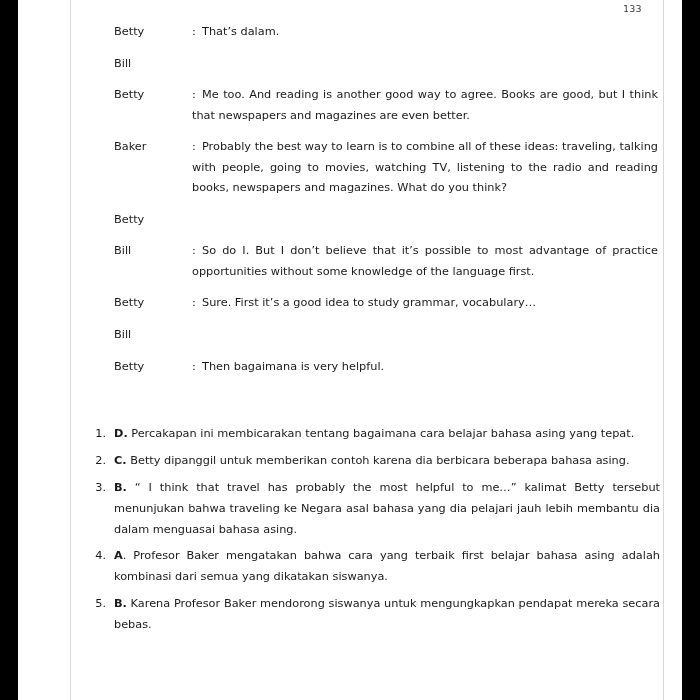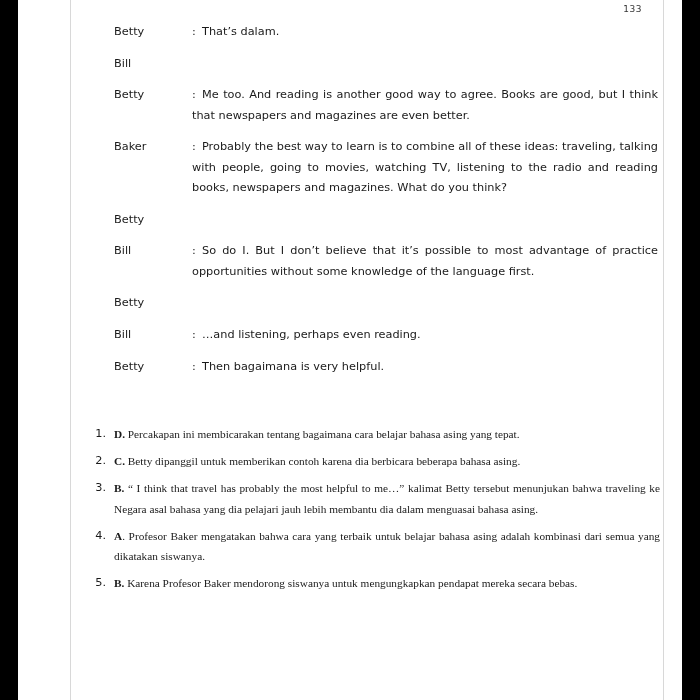--- a/index.html
+++ b/index.html
@@ -96,21 +96,20 @@
     width: 26px;
     flex: 0 0 26px;
     text-align: right;
     padding-right: 8px;
     box-sizing: border-box;
   }
   .ans-body {
     flex: 1 1 auto;
     text-align: justify;
     text-justify: inter-word;
-    font-family: Liberation Serif, serif;
   }
   .ans-body b {
     font-weight: bold;
   }
   .shadow-left {
     position: absolute;
     left: 0;
     top: 0;
     width: 18px;
     height: 700px;
@@ -156,24 +155,24 @@
       </div>
       <div class="turn">
         <div class="speaker">Betty</div>
       </div>
       <div class="turn">
         <div class="speaker">Bill</div>
         <div class="colon-text"><span class="colon">:</span><span>So do I. But I don’t believe that it’s possible to most advantage of practice opportunities without some knowledge of the language first.</span></div>
       </div>
       <div class="turn">
         <div class="speaker">Betty</div>
+        <div class="colon-text"><span class="colon">:</span><span>Sure. First it’s a good idea to study grammar, vocabulary…</span></div>
       </div>
       <div class="turn">
         <div class="speaker">Bill</div>
-        <div class="colon-text"><span class="colon">:</span><span>…and listening, perhaps even reading.</span></div>
       </div>
       <div class="turn">
         <div class="speaker">Betty</div>
         <div class="colon-text"><span class="colon">:</span><span>Then bagaimana is very helpful.</span></div>
       </div>
     </div>
 
     <div class="answers">
       <div class="ans">
         <div class="ans-num">1.</div>
@@ -182,21 +181,21 @@
       <div class="ans">
         <div class="ans-num">2.</div>
         <div class="ans-body"><b>C.</b><span> Betty dipanggil untuk memberikan contoh karena dia berbicara beberapa bahasa asing.</span></div>
       </div>
       <div class="ans">
         <div class="ans-num">3.</div>
         <div class="ans-body"><b>B.</b><span> “ I think that travel has probably the most helpful to me…” kalimat Betty tersebut menunjukan bahwa traveling ke Negara asal bahasa yang dia pelajari jauh lebih membantu dia dalam menguasai bahasa asing.</span></div>
       </div>
       <div class="ans">
         <div class="ans-num">4.</div>
-        <div class="ans-body"><b>A</b><span>. Profesor Baker mengatakan bahwa cara yang terbaik untuk belajar bahasa asing adalah kombinasi dari semua yang dikatakan siswanya.</span></div>
+        <div class="ans-body"><b>A</b><span>. Profesor Baker mengatakan bahwa cara yang terbaik first belajar bahasa asing adalah kombinasi dari semua yang dikatakan siswanya.</span></div>
       </div>
       <div class="ans">
         <div class="ans-num">5.</div>
         <div class="ans-body"><b>B.</b><span> Karena Profesor Baker mendorong siswanya untuk mengungkapkan pendapat mereka secara bebas.</span></div>
       </div>
     </div>
   </div>
 </div>
 
 </body></html>

